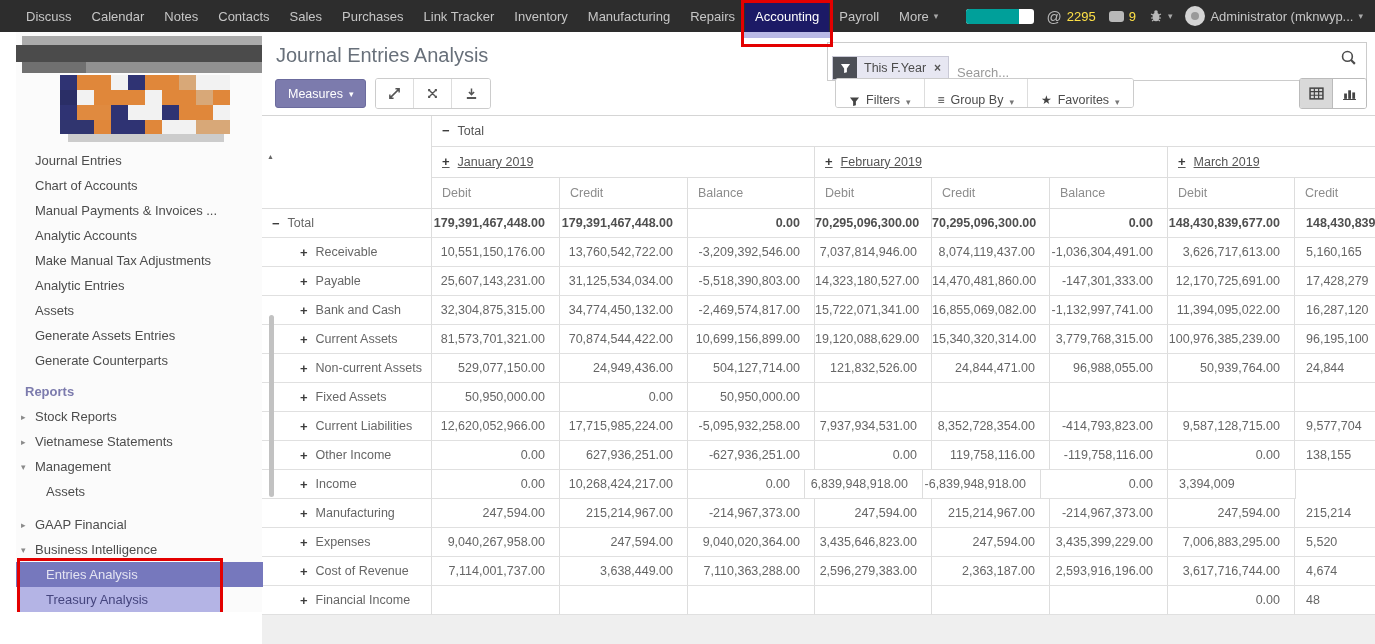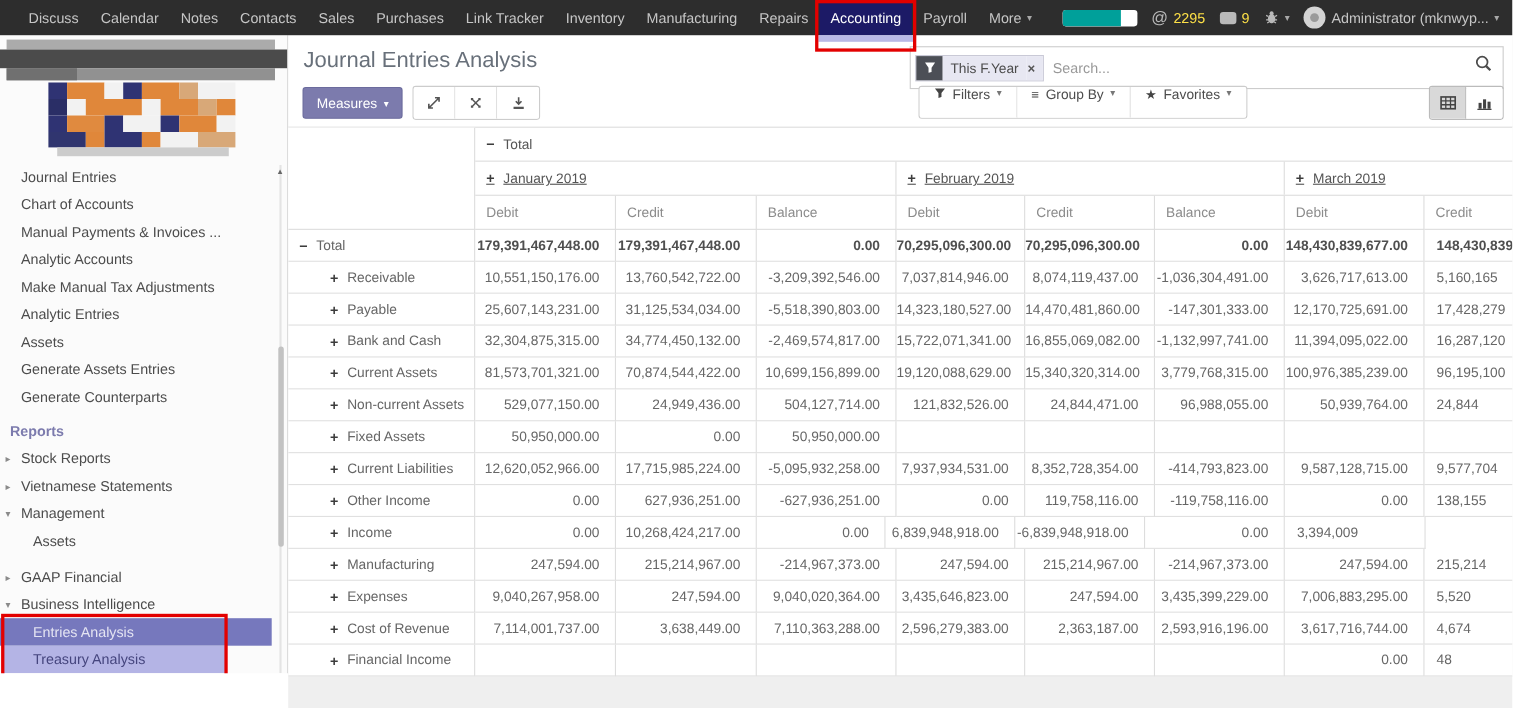--- a/index.html
+++ b/index.html
@@ -22,21 +22,21 @@
   .at-icon { font-size:15px; color:#b9b9b9; }
   .tray-count { font-size:13px; color:#fde047; }
   .bubble { width:15px; height:11px; background:#b9b9b9; border-radius:3px; position:relative; display:inline-block; }
   .bubble::after { content:""; position:absolute; left:3px; bottom:-4px; border:4px solid transparent; border-top-color:#b9b9b9; border-left-width:2px; border-right-width:2px; }
   .tiny-caret { font-size:9px; color:#a8a8a8; }
   .avatar { width:20px; height:20px; border-radius:50%; background:#d4d4d4; position:relative; }
   .avatar::after { content:""; position:absolute; left:6px; top:6px; width:8px; height:8px; border-radius:50%; background:#9a9a9a; }
   .user-label { color:#c6c6c6; white-space:nowrap; }
 
   
-  .sidebar { position:absolute; left:0; top:32px; width:262px; height:580px; background:#fbfbfb; border-right:1px solid #d9d9d9; overflow:hidden; }
+  .sidebar { position:absolute; left:16px; top:32px; width:262px; height:580px; background:#fbfbfb; border-right:1px solid #d9d9d9; overflow:hidden; }
   .logo { position:relative; width:262px; height:112px; overflow:hidden; }
   .lb { position:absolute; }
   .side-menu { margin-top:4px; position:relative; z-index:2; }
   .side-item { height:25px; display:flex; align-items:center; padding-left:19px; color:#4c4c4c; font-size:13px; cursor:pointer; white-space:nowrap; }
   .side-item .arrow { width:14px; font-size:9px; color:#8a8a8a; flex:none; }
   .side-item .arrow:empty { display:none; }
   .side-item.toggle { padding-left:5px; }
   .side-item.section { padding-left:9px; color:#7c7bad; font-weight:bold; margin-top:6px; }
   .side-item.child { padding-left:30px; }
   .side-item.gap { margin-top:8px; }
@@ -51,30 +51,30 @@
   
   .content { position:absolute; left:262px; top:32px; width:1113px; height:612px; background:#efefef; overflow:hidden; }
   .control-bar { position:relative; width:1113px; height:83px; background:#fff; }
   .page-title { position:absolute; left:14px; top:12px; font-size:20px; color:#68707a; font-weight:normal; }
   .btn-row { position:absolute; left:13px; top:46px; display:flex; align-items:center; }
   .measures-btn { height:29px; padding:0 12px; background:#7c7bad; border:1px solid #6b6b9d; border-radius:3px; color:#fff; font-size:12.5px; display:flex; align-items:center; gap:6px; cursor:pointer; font-family:inherit; }
   .measures-btn .caret2 { font-size:9px; }
   .icon-group { display:flex; margin-left:9px; border:1px solid #ccc; border-radius:3px; background:#fff; overflow:hidden; }
   .icon-btn { width:38px; height:29px; display:flex; align-items:center; justify-content:center; background:#fff; border:none; border-right:1px solid #ddd; cursor:pointer; }
   .icon-btn:last-child { border-right:none; }
-  .search-box { position:absolute; right:8px; top:10px; width:540px; height:39px; border:1px solid #ccc; background:#fff; display:flex; align-items:center; padding:0 30px 0 2px; }
+  .search-box { position:absolute; right:8px; top:10px; width:540px; height:39px; border:1px solid #ccc; background:#fff; display:flex; align-items:flex-end; padding:0 30px 0 2px; }
   .facet { display:flex; align-items:center; height:24px; border:1px solid #c9c9d6; margin-left:2px; flex:none; }
   .facet-icon { width:24px; height:22px; background:#4c4f56; display:flex; align-items:center; justify-content:center; }
   .facet-label { background:#e7e7f2; height:22px; display:flex; align-items:center; padding:0 7px; color:#4c4c4c; font-size:12.5px; }
   .facet-remove { background:#e7e7f2; height:22px; display:flex; align-items:center; padding:0 7px 0 1px; color:#555; font-size:12px; font-weight:bold; cursor:pointer; }
   .search-input { flex:1; border:none; outline:none; font-size:13px; color:#1d4ed8; margin-left:8px; font-family:inherit; background:transparent; }
   .search-input::placeholder { color:#999; }
   .mag { position:absolute; right:9px; top:6px; cursor:pointer; }
   .filter-group { position:absolute; left:573px; top:46px; display:flex; border:1px solid #ccc; border-radius:3px; overflow:hidden; background:#fff; }
-  .fbtn { height:28px; padding:0 13px; background:#fff; border:none; border-right:1px solid #ddd; font-size:12.5px; color:#4c4c4c; display:flex; align-items:flex-start; gap:6px; cursor:pointer; font-family:inherit; }
+  .fbtn { height:28px; padding:0 13px; background:#fff; border:none; border-right:1px solid #ddd; font-size:12.5px; color:#4c4c4c; display:flex; align-items:flex-end; gap:6px; cursor:pointer; font-family:inherit; }
   .fbtn:last-child { border-right:none; }
   .fbtn .caret2 { font-size:9px; color:#777; }
   .fbtn .glyph { font-size:12px; color:#444; }
   .view-switcher { position:absolute; right:8px; top:46px; display:flex; border:1px solid #bbb; border-radius:3px; overflow:hidden; }
   .vs-btn { width:33px; height:29px; display:flex; align-items:center; justify-content:center; background:#fff; border:none; border-right:1px solid #bbb; cursor:pointer; }
   .vs-btn:last-child { border-right:none; }
   .vs-btn.active { background:#d9d9d9; }
 
   
   .pivot { background:#fff; width:1161px; border-top:1px solid #d5d5d5; font-size:12.5px; color:#666; }

